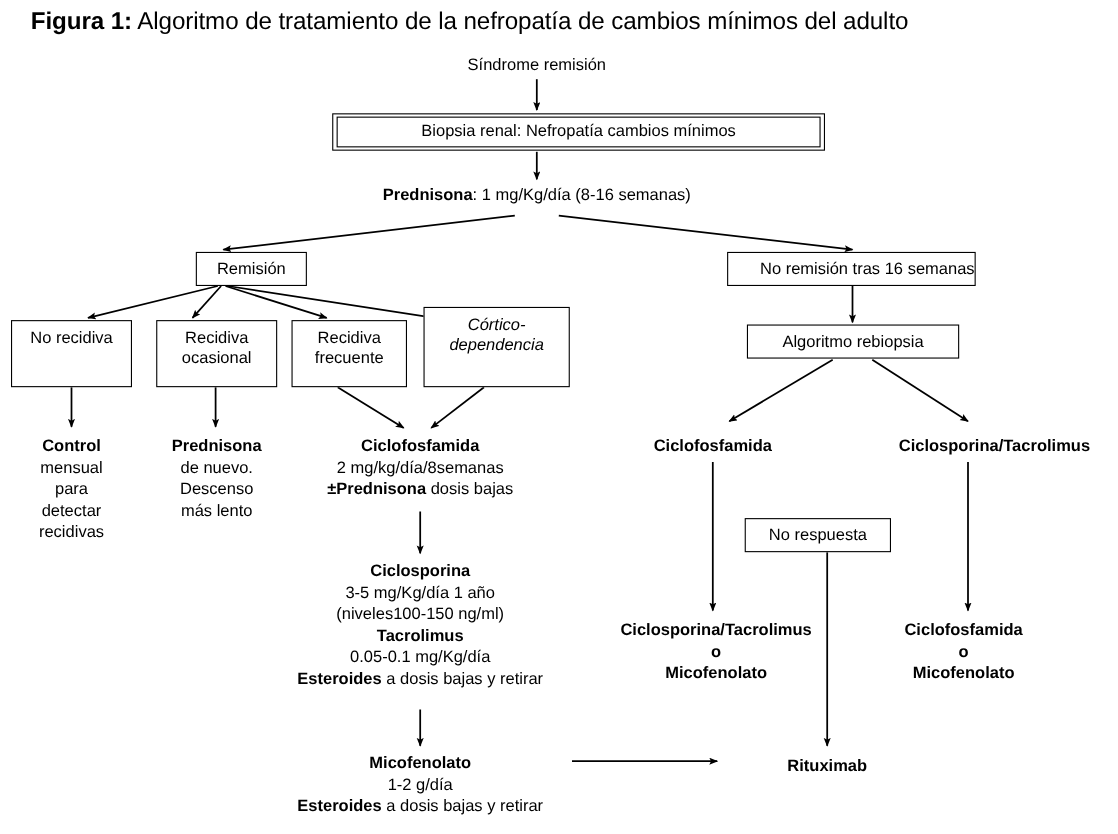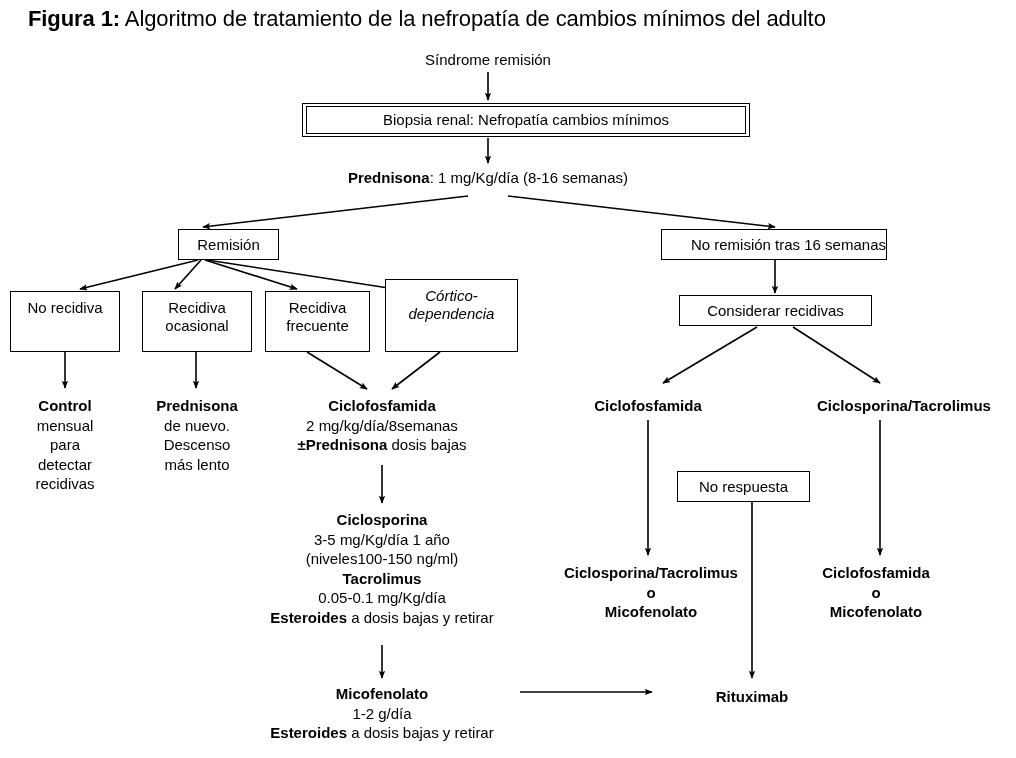--- a/index.html
+++ b/index.html
@@ -180,21 +180,21 @@
   </div>
 
   <div class="node boxed toptext" style="left:385px; top:279px; width:133px; height:73px;font-style:italic;">
     <div>
       <div>Córtico-</div>
       <div>dependencia</div>
     </div>
   </div>
 
   <div class="node boxed" style="left:679px; top:295px; width:193px; height:31px;">
-    <span>Considerar recidivas</span>
+    <span>Algoritmo rebiopsia</span>
   </div>
 
   <div class="node boxed" style="left:677px; top:471px; width:133px; height:31px;">
     <span>No respuesta</span>
   </div>
 
   <div class="plain lbl-center" style="left:65px; top:396px;">
     <div class="b">Control</div>
     <div>mensual</div>
     <div>para</div>

